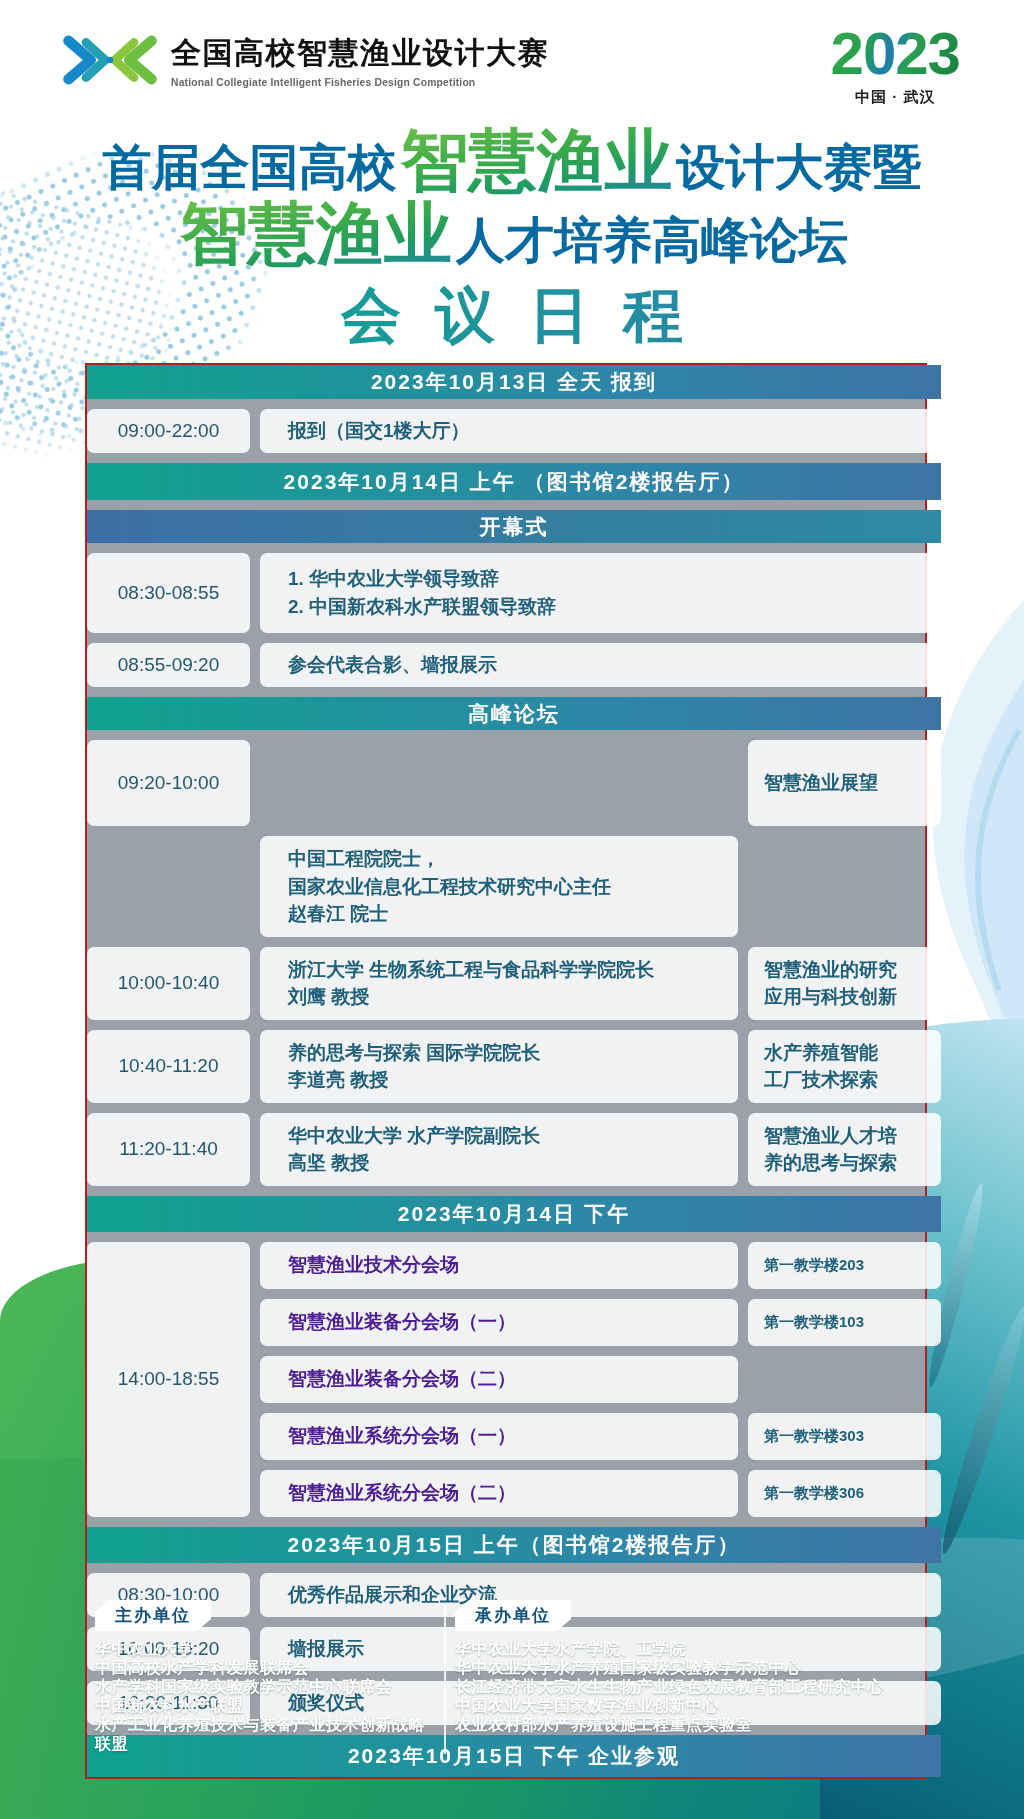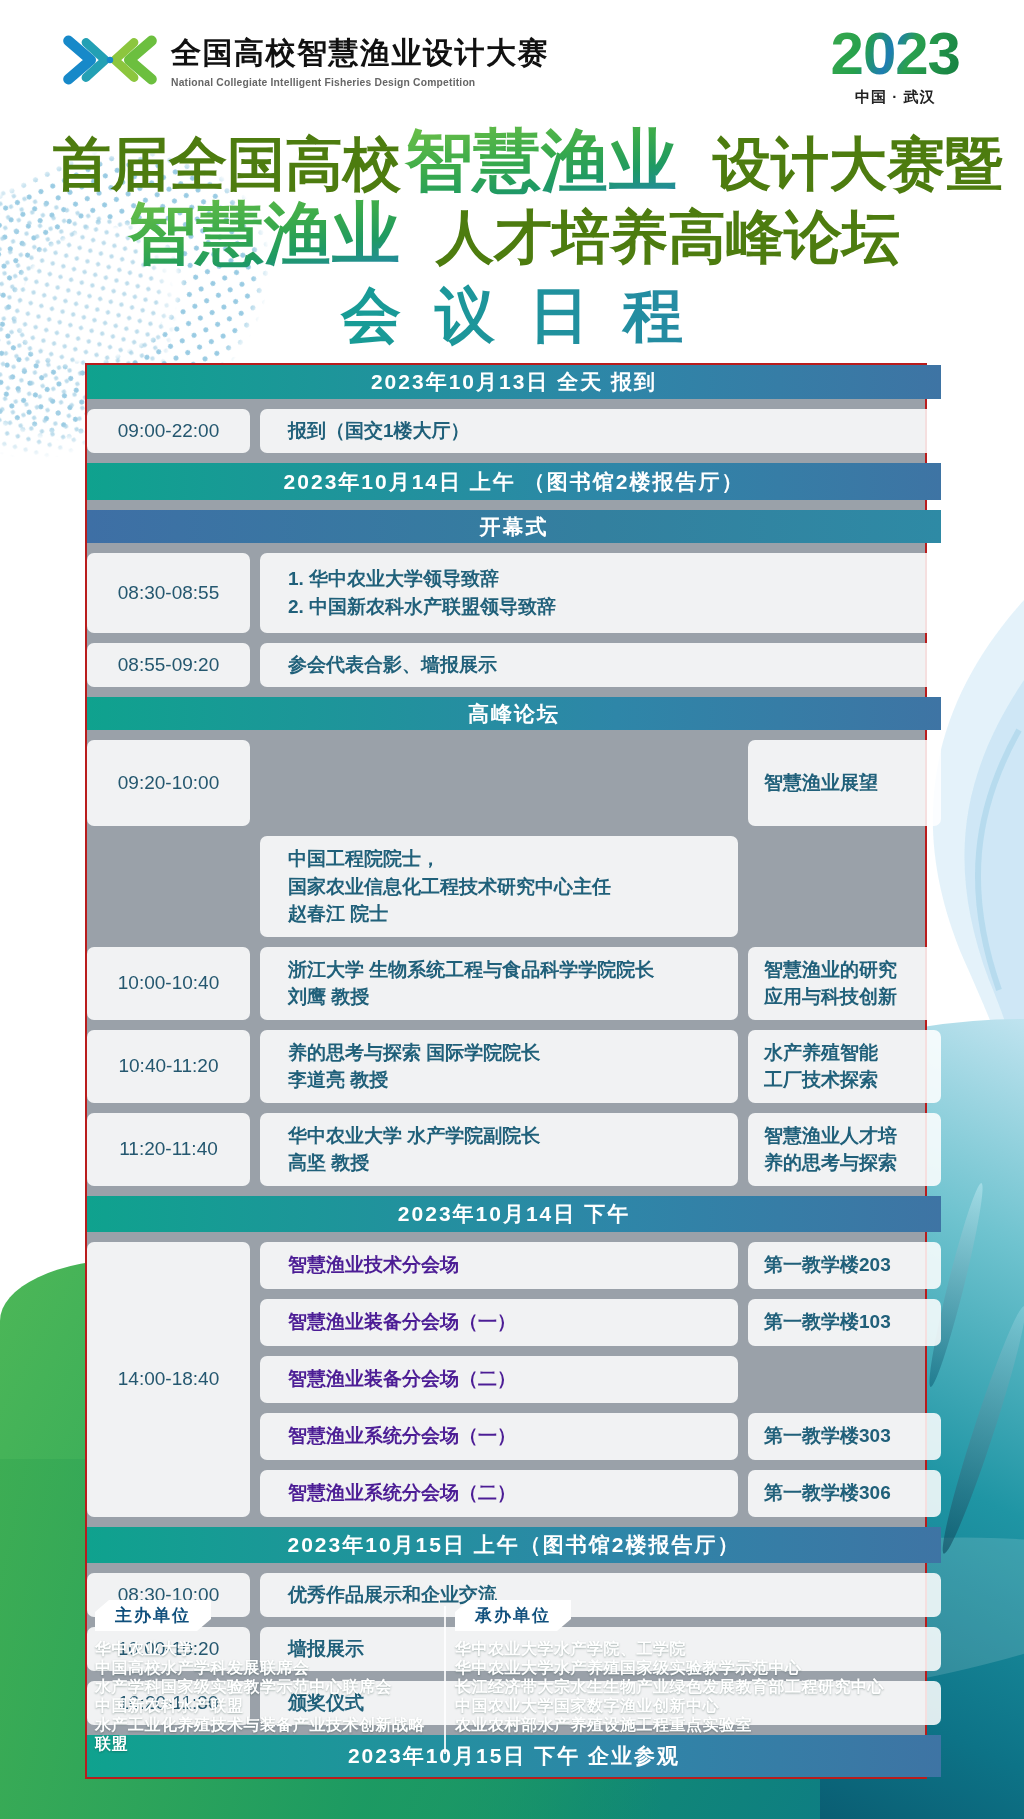--- a/index.html
+++ b/index.html
@@ -60,21 +60,21 @@
   .year-block{position:absolute;top:24px;right:64px;text-align:center;}
   .year{
     font-size:60px;font-weight:800;letter-spacing:-1px;line-height:1;
     background:linear-gradient(112deg,#3aa94e 0%,#25a04c 28%,#1e7db3 46%,#2aa04f 60%,#157f41 100%);
     -webkit-background-clip:text;background-clip:text;color:transparent;
   }
   .loc{font-size:15px;font-weight:700;color:#222;margin-top:4px;letter-spacing:1px;}
 
   
   .main-title{position:absolute;top:124px;left:0;right:0;text-align:center;line-height:1.08;}
-  .main-title .black{font-size:58px;font-weight:900;color:#4d7c0f;margin-left:32px;}
+  .main-title .black{font-size:49px;font-weight:900;color:#0369a1;}
   .main-title .green{
     font-size:68px;font-weight:900;
     background:linear-gradient(170deg,#72c247 0%,#39aa4b 45%,#1f9a62 70%,#2387b0 100%);
     -webkit-background-clip:text;background-clip:text;color:transparent;
     padding:0 4px;
   }
   .schedule-title{
     position:absolute;top:276px;left:0;right:0;text-align:center;
     font-size:60px;font-weight:900;letter-spacing:34px;text-indent:34px;
     background:linear-gradient(90deg,#12a390 20%,#2a84a8 80%);
@@ -92,21 +92,21 @@
     color:#fff;font-weight:800;font-size:21px;letter-spacing:2px;
   }
   .hdr-a{background:linear-gradient(90deg,#0fa28e 0%,#2e86a8 62%,#3e74a4 100%);}
   .hdr-b{background:linear-gradient(90deg,#3e6fa5 0%,#33809f 60%,#2e8aa5 100%);}
   .cell{background:rgba(255,255,255,.86);display:flex;align-items:center;border-radius:7px;}
   .time{justify-content:center;font-size:19px;color:#24576f;font-weight:500;grid-column:1;}
   .content{grid-column:2/-1;padding:9px 14px 9px 28px;font-size:19px;color:#20607a;font-weight:600;}
   .speaker{grid-column:2;padding:9px 14px 9px 28px;font-size:19px;color:#20607a;font-weight:600;}
   .topic{grid-column:3;padding:9px 8px 9px 16px;font-size:19px;color:#20607a;font-weight:600;}
   .session{grid-column:2;padding:6px 14px 6px 28px;font-size:19px;color:#4c1d95;font-weight:600;}
-  .room{grid-column:3;padding:6px 8px 6px 16px;font-size:19px;color:#20607a;font-weight:600;}
+  .room{grid-column:3;padding:6px 8px 6px 16px;font-size:15px;color:#20607a;font-weight:600;}
   .pre{white-space:pre-line;line-height:1.45;}
 
   
   .footer-col{position:absolute;color:#fff;z-index:5;}
   .col-hosts{top:1600px;left:95px;width:345px;}
   .col-orgs{top:1600px;left:455px;width:460px;}
   .badge{
     display:inline-block;background:#fff;color:#0f4f7c;font-weight:800;font-size:17px;
     padding:4px 20px;letter-spacing:2px;
     clip-path:polygon(14px 0,100% 0,100% calc(100% - 12px),calc(100% - 14px) 100%,0 100%,0 12px);
@@ -207,21 +207,21 @@
 工厂技术探索</div>
 
   <div class="cell time" style="min-height:65px">11:20-11:40</div>
   <div class="cell speaker pre">华中农业大学 水产学院副院长
 高坚 教授</div>
   <div class="cell topic pre">智慧渔业人才培
 养的思考与探索</div>
 
   <div class="hdr hdr-a" style="min-height:36px">2023年10月14日 下午</div>
 
-  <div class="cell time" style="grid-row:span 5">14:00-18:40</div>
+  <div class="cell time" style="grid-row:span 5">14:00-18:55</div>
   <div class="cell session" style="min-height:35px">智慧渔业技术分会场</div>
   <div class="cell room">第一教学楼203</div>
   <div class="cell session" style="min-height:35px">智慧渔业装备分会场（一）</div>
   <div class="cell room">第一教学楼103</div>
   <div class="cell session" style="min-height:35px">智慧渔业装备分会场（二）</div>
   <div class="cell session" style="min-height:35px">智慧渔业系统分会场（一）</div>
   <div class="cell room">第一教学楼303</div>
   <div class="cell session" style="min-height:35px">智慧渔业系统分会场（二）</div>
   <div class="cell room">第一教学楼306</div>
 

